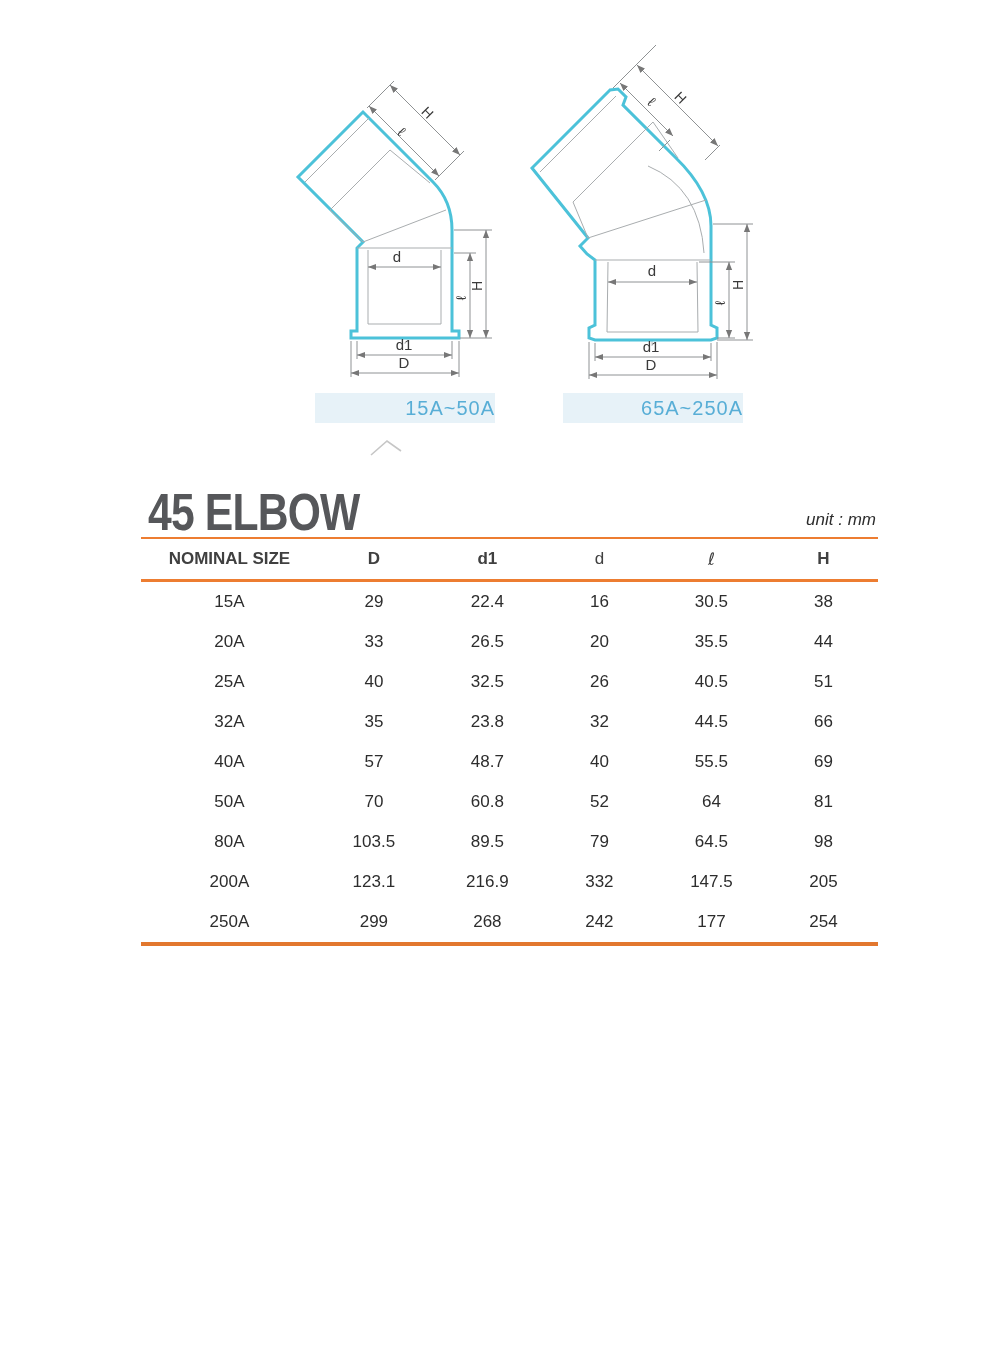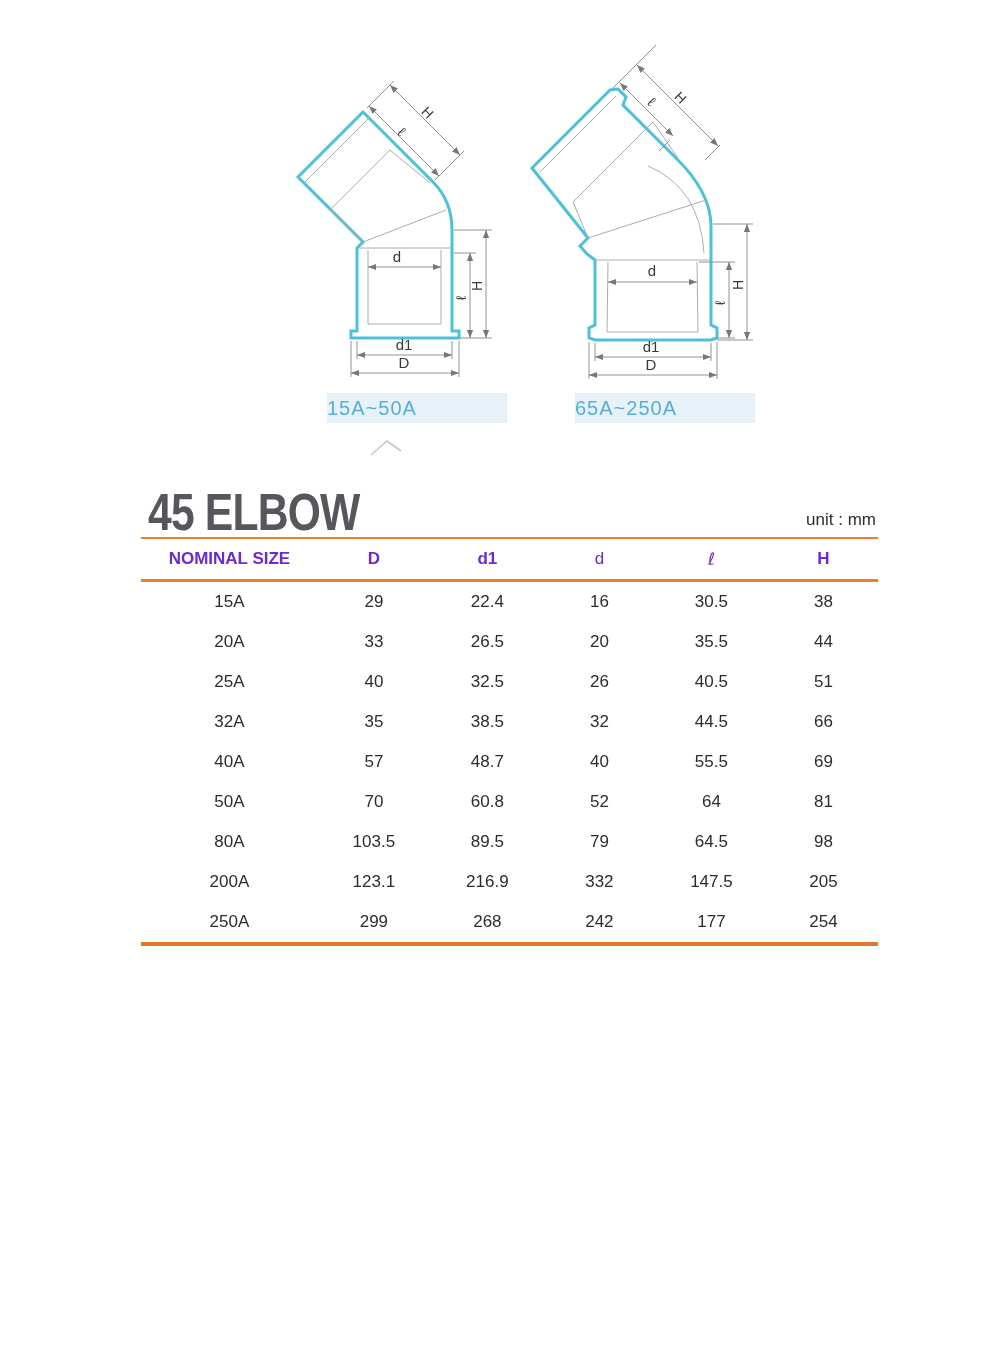--- a/index.html
+++ b/index.html
@@ -12,46 +12,46 @@
   .diag-left{left:280px;top:78px;}
   .diag-right{left:520px;top:48px;}
   .outline{fill:#ffffff;stroke:#4cc2d9;stroke-width:3;stroke-linejoin:miter;}
   .detail{fill:none;stroke:#a9adaf;stroke-width:1;}
   .centerline{fill:none;stroke:#bcbfc1;stroke-width:1;stroke-dasharray:9 4 2 4;}
   .dim{fill:none;stroke:#8f9294;stroke-width:1;}
   .dimtext{fill:#3a3a3a;font-size:15px;font-family:"Liberation Sans","DejaVu Sans",sans-serif;}
   .dimtext.small{font-size:14px;}
   .range-label{
     position:absolute;width:180px;height:30px;background:#e7f2f8;color:#58aed6;
-    font-size:20px;letter-spacing:1px;text-align:left;line-height:30px;margin-left:12px;
+    font-size:20px;letter-spacing:1px;text-align:right;line-height:30px;
   }
   .range-label.left{left:315px;top:393px;}
   .range-label.right{left:563px;top:393px;}
   .chevron-mark{position:absolute;left:368px;top:438px;}
   .title{
     position:absolute;left:148px;top:486px;font-size:52px;line-height:1;
     font-weight:bold;color:#56575a;letter-spacing:-1px;
     transform:scaleX(0.82);transform-origin:left top;white-space:nowrap;
   }
   .unit{
     position:absolute;left:140px;top:510px;width:736px;text-align:right;
-    font-size:17px;color:#2d2d2d;
+    font-size:17px;color:#2d2d2d;font-style:italic;
   }
   table.spec{
     position:absolute;left:141px;top:537px;width:737px;
     border-collapse:collapse;table-layout:fixed;
     border-top:2px solid #ed7d31;border-bottom:4px solid #e2772e;
     font-size:17px;color:#2d2d2d;
   }
   table.spec thead tr{border-bottom:3px solid #ed7d31;}
   table.spec th,table.spec td{
     height:40px;text-align:center;vertical-align:middle;
     font-weight:normal;padding:0;
   }
-  table.spec th{font-weight:bold;font-size:17px;color:#6d28d9;}
+  table.spec th{font-weight:bold;font-size:17px;color:#404040;}
   table.spec th.reg{font-weight:normal;}
   table.spec th.ell{font-weight:normal;font-style:italic;font-family:"DejaVu Sans",sans-serif;}
   col.c0{width:24%;} col.c1{width:15.2%;} col.c2{width:15.6%;}
   col.c3{width:14.8%;} col.c4{width:15.6%;} col.c5{width:14.8%;}
 </style>
 </head>
 <body>
 
 <div class="canvas">
 
@@ -223,21 +223,21 @@
         <td>25A</td>
         <td>40</td>
         <td>32.5</td>
         <td>26</td>
         <td>40.5</td>
         <td>51</td>
       </tr>
         <tr>
         <td>32A</td>
         <td>35</td>
-        <td>38.5</td>
+        <td>23.8</td>
         <td>32</td>
         <td>44.5</td>
         <td>66</td>
       </tr>
         <tr>
         <td>40A</td>
         <td>57</td>
         <td>48.7</td>
         <td>40</td>
         <td>55.5</td>

